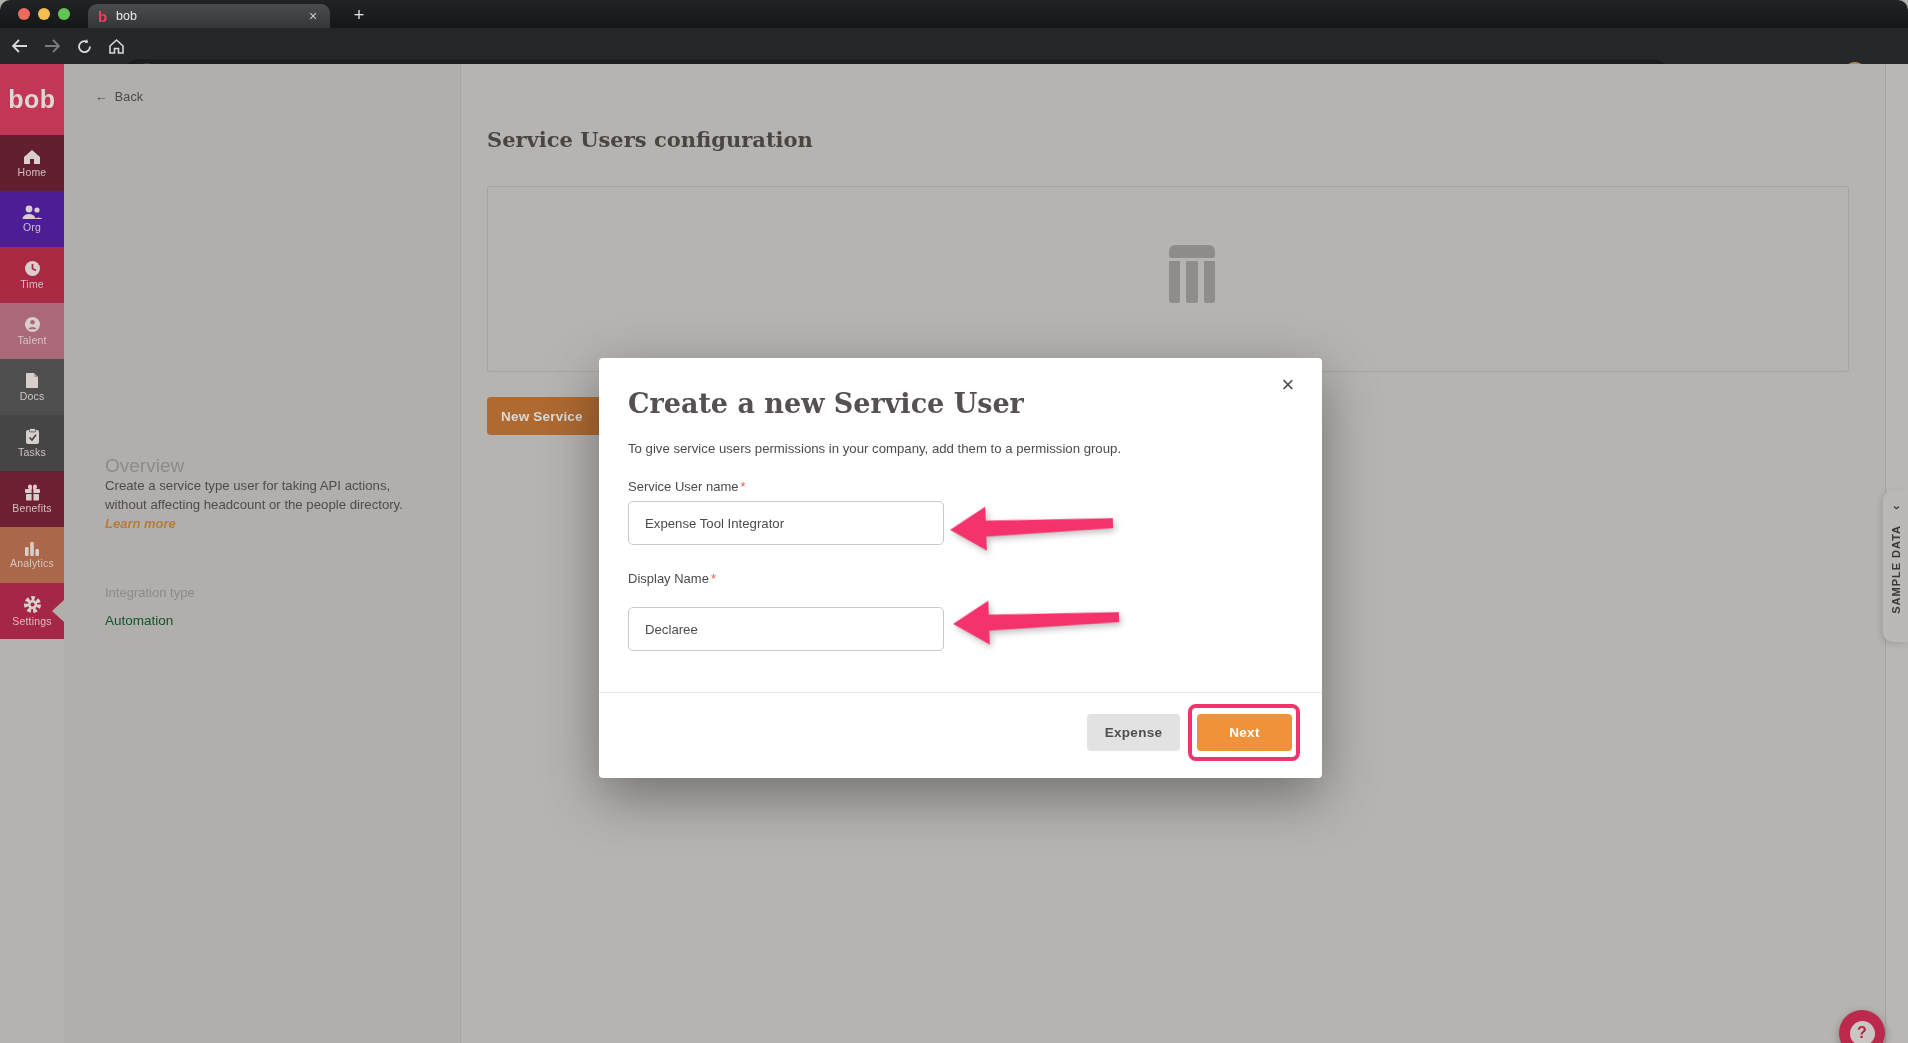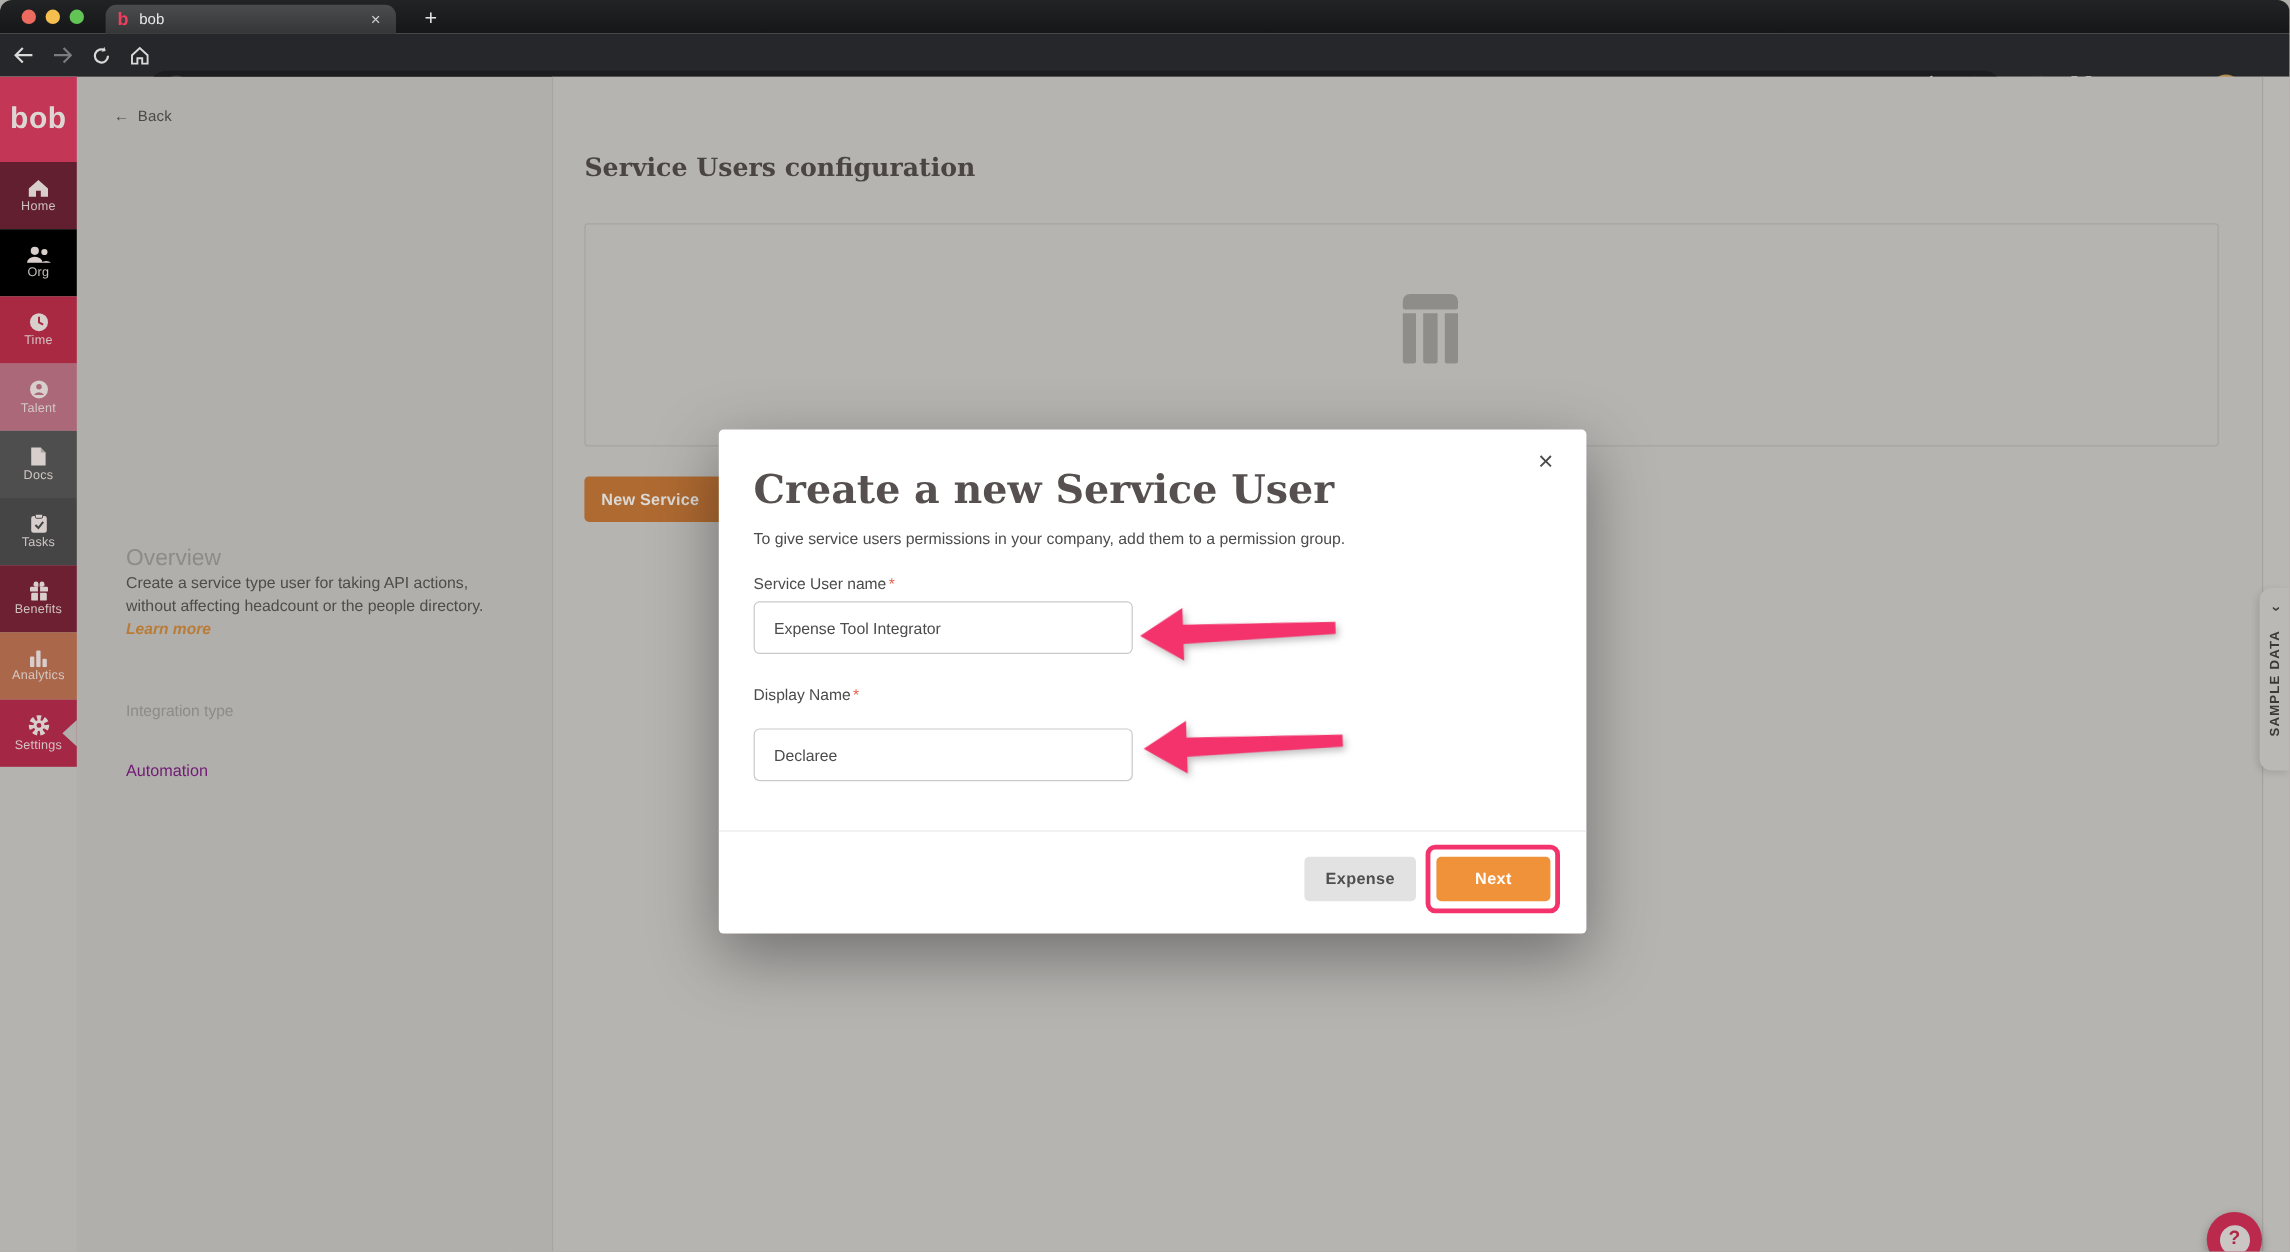--- a/index.html
+++ b/index.html
@@ -87,21 +87,21 @@
   .robot-body { position:absolute; left:19px; top:68px; width:50px; height:24px;
                 background:#c9c6c3; border-radius:25px 25px 4px 4px; }
   .info-logo-text { position:absolute; left:163px; top:61px; color:#4c4a48;
                     font-size:21px; font-weight:bold; letter-spacing:4px; line-height:32px; }
   .overview-label { position:absolute; left:105px; top:391px; color:#8d8b88; font-size:19px; }
   .overview-text { position:absolute; left:105px; top:413px; width:330px; color:#4e4c4a;
                    font-size:13.2px; line-height:18.5px; }
   .learn-more { position:absolute; left:105px; top:452px; color:#b87c36; font-size:13px;
                 font-weight:bold;font-style:italic; }
   .integration-label { position:absolute; left:105px; top:521px; color:#8d8b88; font-size:13px; }
-  .integration-value { position:absolute; left:105px; top:571px; color:#701a75; font-size:13.5px; }
+  .integration-value { position:absolute; left:105px; top:549px; color:#14532d; font-size:13.5px; }
 
   
   .main-card { position:absolute; left:460px; top:0px; width:1425px; height:979px;
                background:#b6b4b1; border-left:1px solid #a7a5a2; }
   .main-title { position:absolute; left:26px; top:63px; color:#4a4542;
                 font-family:"DejaVu Serif", serif; font-weight:bold; font-size:21px; }
   .empty-panel { position:absolute; left:26px; top:122px; width:1362px; height:186px;
                  border:1.5px solid #a6a4a1; border-radius:3px; }
   .trash-icon { position:absolute; left:681px; top:58px; width:46px; }
   .trash-lid { height:13px; background:#8f8d8a; border-radius:6px 6px 2px 2px; }
@@ -132,21 +132,21 @@
                 color:#b02745; font-size:16px; font-weight:bold; display:flex;
                 align-items:center; justify-content:center; }
 
   
   .modal { position:absolute; left:599px; top:358px; width:723px; height:420px;
            background:#ffffff; border-radius:4px;
            box-shadow:0 18px 55px rgba(0,0,0,.38); }
   .modal-close { position:absolute; right:22px; top:14px; color:#4a4a4a; font-size:22px;
                  font-weight:300; width:24px; text-align:center; }
   .modal-title { position:absolute; left:29px; top:30px; color:#565150;
-                 font-family:"DejaVu Serif", serif; font-weight:bold; font-size:33px;text-align:center; }
+                 font-family:"DejaVu Serif", serif; font-weight:bold; font-size:27px;text-align:center; }
   .modal-desc { position:absolute; left:29px; top:83px; color:#4c4c4c; font-size:13.2px; }
   .field-label { position:absolute; left:29px; color:#4b4b4b; font-size:13px; }
   .req { color:#e85d4a; margin-left:2px; }
   .fl-1 { top:121px; } .fl-2 { top:213px; }
   .modal-input { position:absolute; left:29px; width:316px; height:44px;
                  border:1px solid #c9c9c9; border-radius:5px; background:#fff;
                  color:#4c4c4c; font-size:13.2px; padding-left:16px;
                  font-family:"Liberation Sans", sans-serif; outline:none; }
   .in-1 { top:143px; } .in-2 { top:238px;margin-top:11px; }
   .modal-footer-line { position:absolute; left:0; top:334px; width:723px; height:1px;
@@ -257,21 +257,21 @@
 
   <div class="sidebar">
     <div class="side-logo" style="background: rgb(196, 54, 85);">bob</div>
 
     <div class="side-item" style="background: rgb(97, 31, 48);">
       <svg width="18" height="16" viewBox="0 0 18 16">
           <path d="M1 8 L9 1 L17 8 V15 H11 V10 H7 V15 H1 Z" fill="#d8cfcd"></path>
         </svg>
       <span class="lbl">Home</span>
     </div>
-    <div class="side-item" style="background: #000000;">
+    <div class="side-item" style="background: #4c1d95;">
       <svg width="22" height="15" viewBox="0 0 22 15">
           <circle cx="8" cy="4" r="3.4" fill="#d8cfcd"></circle>
           <path d="M1.5 14 a6.5 5 0 0 1 13 0 Z" fill="#d8cfcd"></path>
           <circle cx="16" cy="5" r="2.6" fill="#d8cfcd"></circle>
           <path d="M13.5 14 a5 4 0 0 1 8 0 Z" fill="#d8cfcd"></path>
         </svg>
       <span class="lbl">Org</span>
     </div>
     <div class="side-item" style="background: rgb(169, 41, 66);">
       <svg width="17" height="17" viewBox="0 0 17 17">

